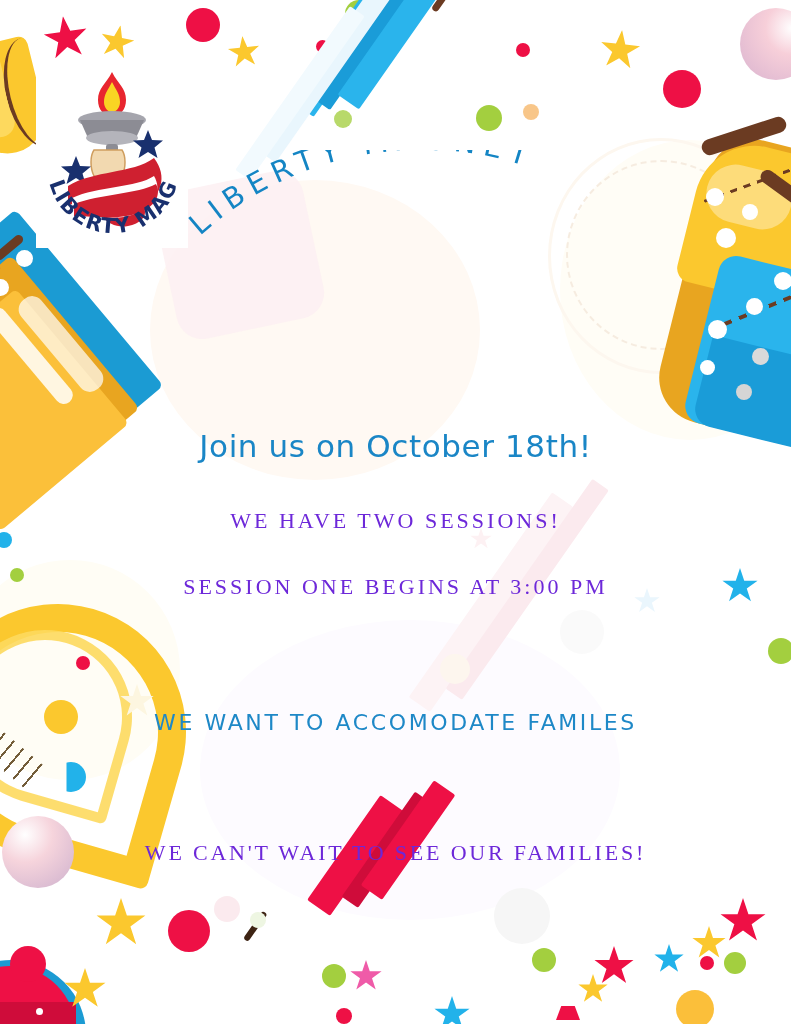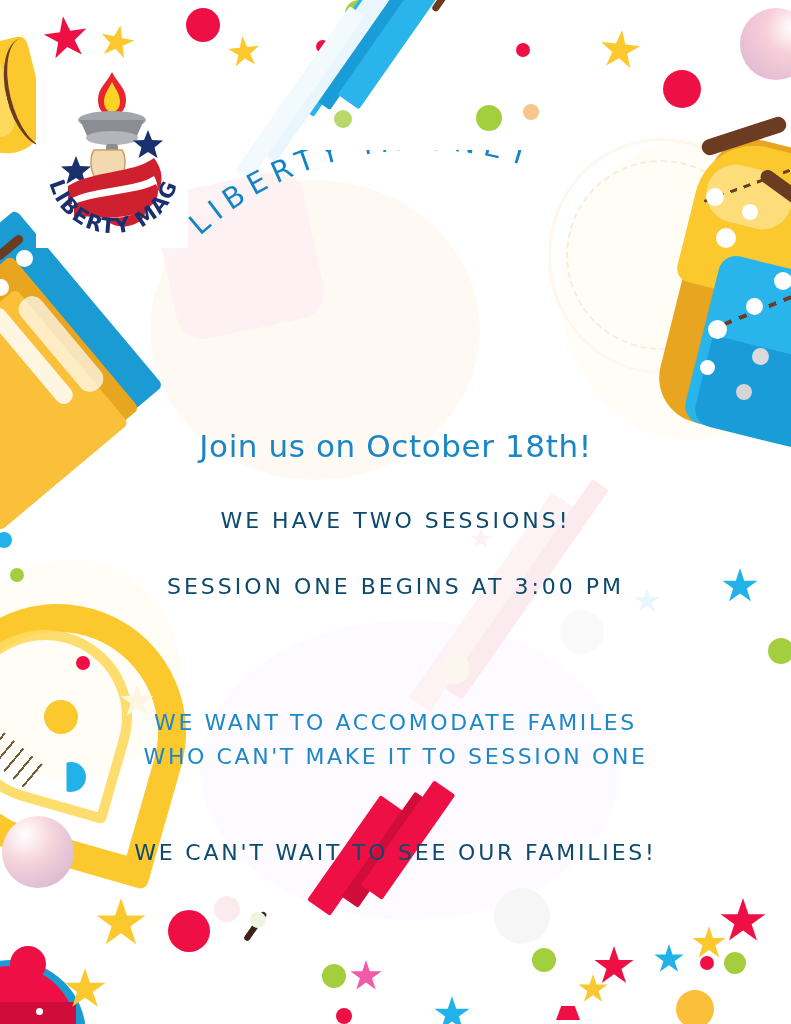--- a/index.html
+++ b/index.html
@@ -105,25 +105,26 @@
     font-size: 31px;
     font-weight: 400;
     letter-spacing: 0.6px;
   }
 
   .body-line {
     position: absolute;
     left: 0;
     width: 791px;
     text-align: center;
-    color: #0c4a6e;
+    color: #6d28d9;
     font-size: 22px;
     font-weight: 400;
     letter-spacing: 3.0px;
     white-space: nowrap;
+    font-family: Liberation Serif, serif;
   }
 
   #line-sessions  { top: 508px; }
   #line-one       { top: 574px; }
   #line-two       { top: 640px; }
 
   #para-accom {
     position: absolute;
     left: 0;
     top: 706px;
@@ -317,18 +318,17 @@
     </svg>
 
 
     <div id="subhead">Join us on October 18th!</div>
 
     <div class="body-line" id="line-sessions">WE HAVE TWO SESSIONS!</div>
     <div class="body-line" id="line-one">SESSION ONE BEGINS AT 3:00 PM</div>
 
     <div id="para-accom">
       <span>WE WANT TO ACCOMODATE FAMILES</span>
-      <span>WHO CAN'T MAKE IT TO SESSION ONE</span>
     </div>
 
     <div class="body-line" id="line-wait">WE CAN'T WAIT TO SEE OUR FAMILIES!</div>
   </div>
 </div>
 
 </body></html>

